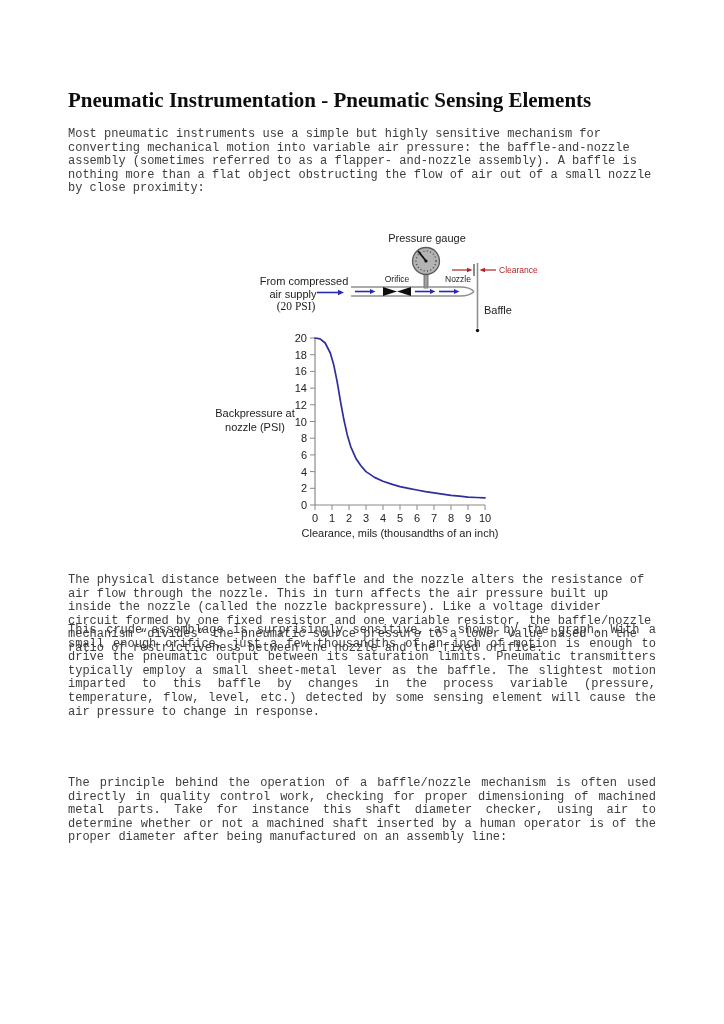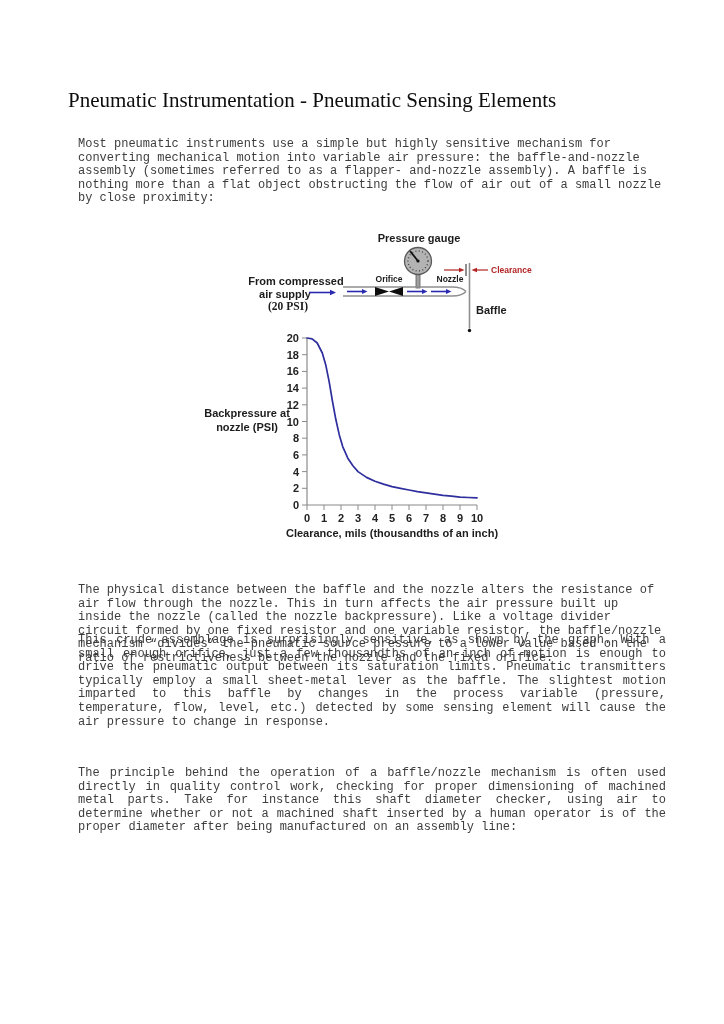--- a/index.html
+++ b/index.html
@@ -1,27 +1,27 @@
 <!DOCTYPE html>
 <html><head>
 <meta charset="utf-8">
 <style>
   html,body{margin:0;padding:0;background:#ffffff;}
   .page{position:relative;width:724px;height:1024px;background:#ffffff;overflow:hidden;
         font-family:"Liberation Mono",monospace;}
   .doc-title{position:absolute;left:68px;top:88px;margin:0;width:600px;white-space:nowrap;
-        font-family:"Liberation Serif",serif;font-weight:normal;font-size:21px;line-height:1.15;
+        font-family:"Liberation Serif",serif;font-weight:bold;font-size:21px;line-height:1.15;
         color:#0d0d0d;}
-  .para{position:absolute;left:68px;width:588px;margin:10px;
+  .para{position:absolute;left:68px;width:588px;margin:0;
         font-size:12px;line-height:13.6px;color:#3d3d3d;white-space:normal;}
   .p1{top:128px}
   .p2{top:574px}
   .p3{top:624px;text-align:justify}
-  .p4{top:757px;text-align:justify}
-  .figure{position:absolute;left:200px;top:225px;width:340px;height:320px;font-weight:bold;}
+  .p4{top:777px;text-align:justify}
+  .figure{position:absolute;left:208px;top:225px;width:340px;height:320px;}
   svg text{font-family:"Liberation Sans",sans-serif;}
   .dlabel{font-size:11px;fill:#1c1c1c;}
   .slabel{font-size:8.5px;fill:#1c1c1c;}
   .serif-label{font-family:"Liberation Serif",serif;font-size:11.5px;fill:#1c1c1c;}
   .red-label{font-size:8.5px;}
   .tick{font-size:11px;fill:#222222;}
 </style>
 </head>
 <body>
 

